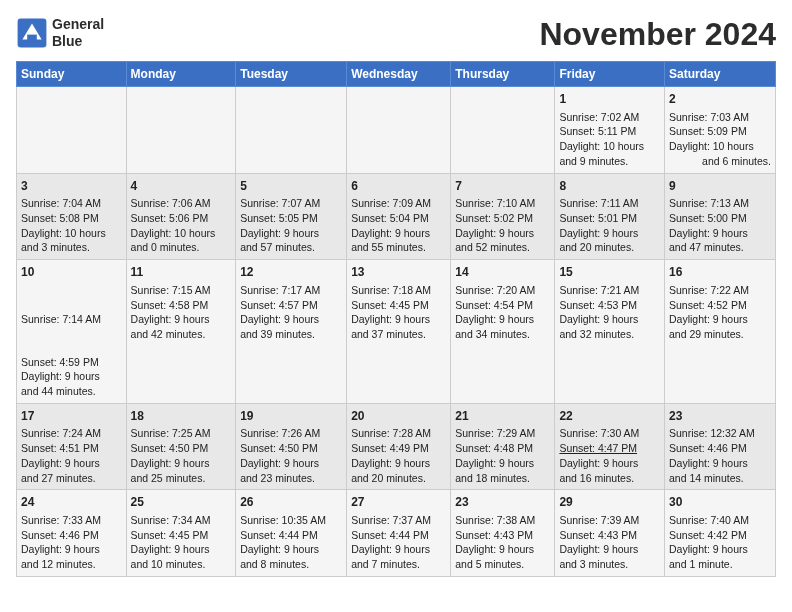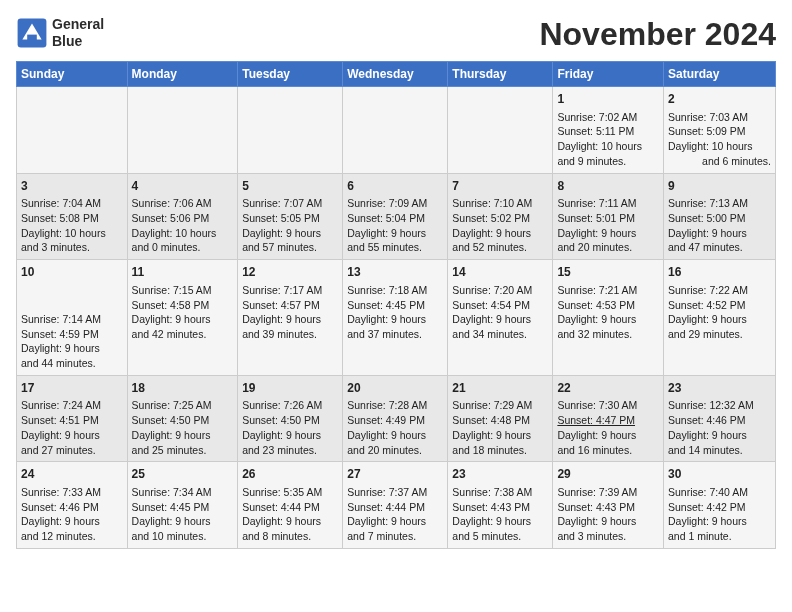--- a/index.html
+++ b/index.html
@@ -187,21 +187,21 @@
           <span style="display: block;">Sunrise: 7:13 AM</span>
           <span style="display: block;">Sunset: 5:00 PM</span>
           <span style="display: block;">Daylight: 9 hours</span>
           <span style="display: block;">and 47 minutes.</span>
         </td>
       </tr>
       <tr>
         <td>
           <span class="day-num">10</span>
           <span style="display: block; margin-top: 31px;">Sunrise: 7:14 AM</span>
-          <span style="display: block;">Sunset: 4:59 PM</span>
+          <span style="display: block; margin-top: 28px;">Sunset: 4:59 PM</span>
           <span style="display: block;">Daylight: 9 hours</span>
           <span style="display: block;">and 44 minutes.</span>
         </td>
         <td>
           <span class="day-num">11</span>
           <span style="display: block;">Sunrise: 7:15 AM</span>
           <span style="display: block;">Sunset: 4:58 PM</span>
           <span style="display: block;">Daylight: 9 hours</span>
           <span style="display: block;">and 42 minutes.</span>
         </td>
@@ -302,21 +302,21 @@
         </td>
         <td>
           <span class="day-num">25</span>
           <span style="display: block;">Sunrise: 7:34 AM</span>
           <span style="display: block;">Sunset: 4:45 PM</span>
           <span style="display: block;">Daylight: 9 hours</span>
           <span style="display: block;">and 10 minutes.</span>
         </td>
         <td>
           <span class="day-num">26</span>
-          <span style="display: block;">Sunrise: 5:35 AM</span>
+          <span style="display: block;">Sunrise: 10:35 AM</span>
           <span style="display: block;">Sunset: 4:44 PM</span>
           <span style="display: block;">Daylight: 9 hours</span>
           <span style="display: block;">and 8 minutes.</span>
         </td>
         <td>
           <span class="day-num">27</span>
           <span style="display: block;">Sunrise: 7:37 AM</span>
           <span style="display: block;">Sunset: 4:44 PM</span>
           <span style="display: block;">Daylight: 9 hours</span>
           <span style="display: block;">and 7 minutes.</span>

